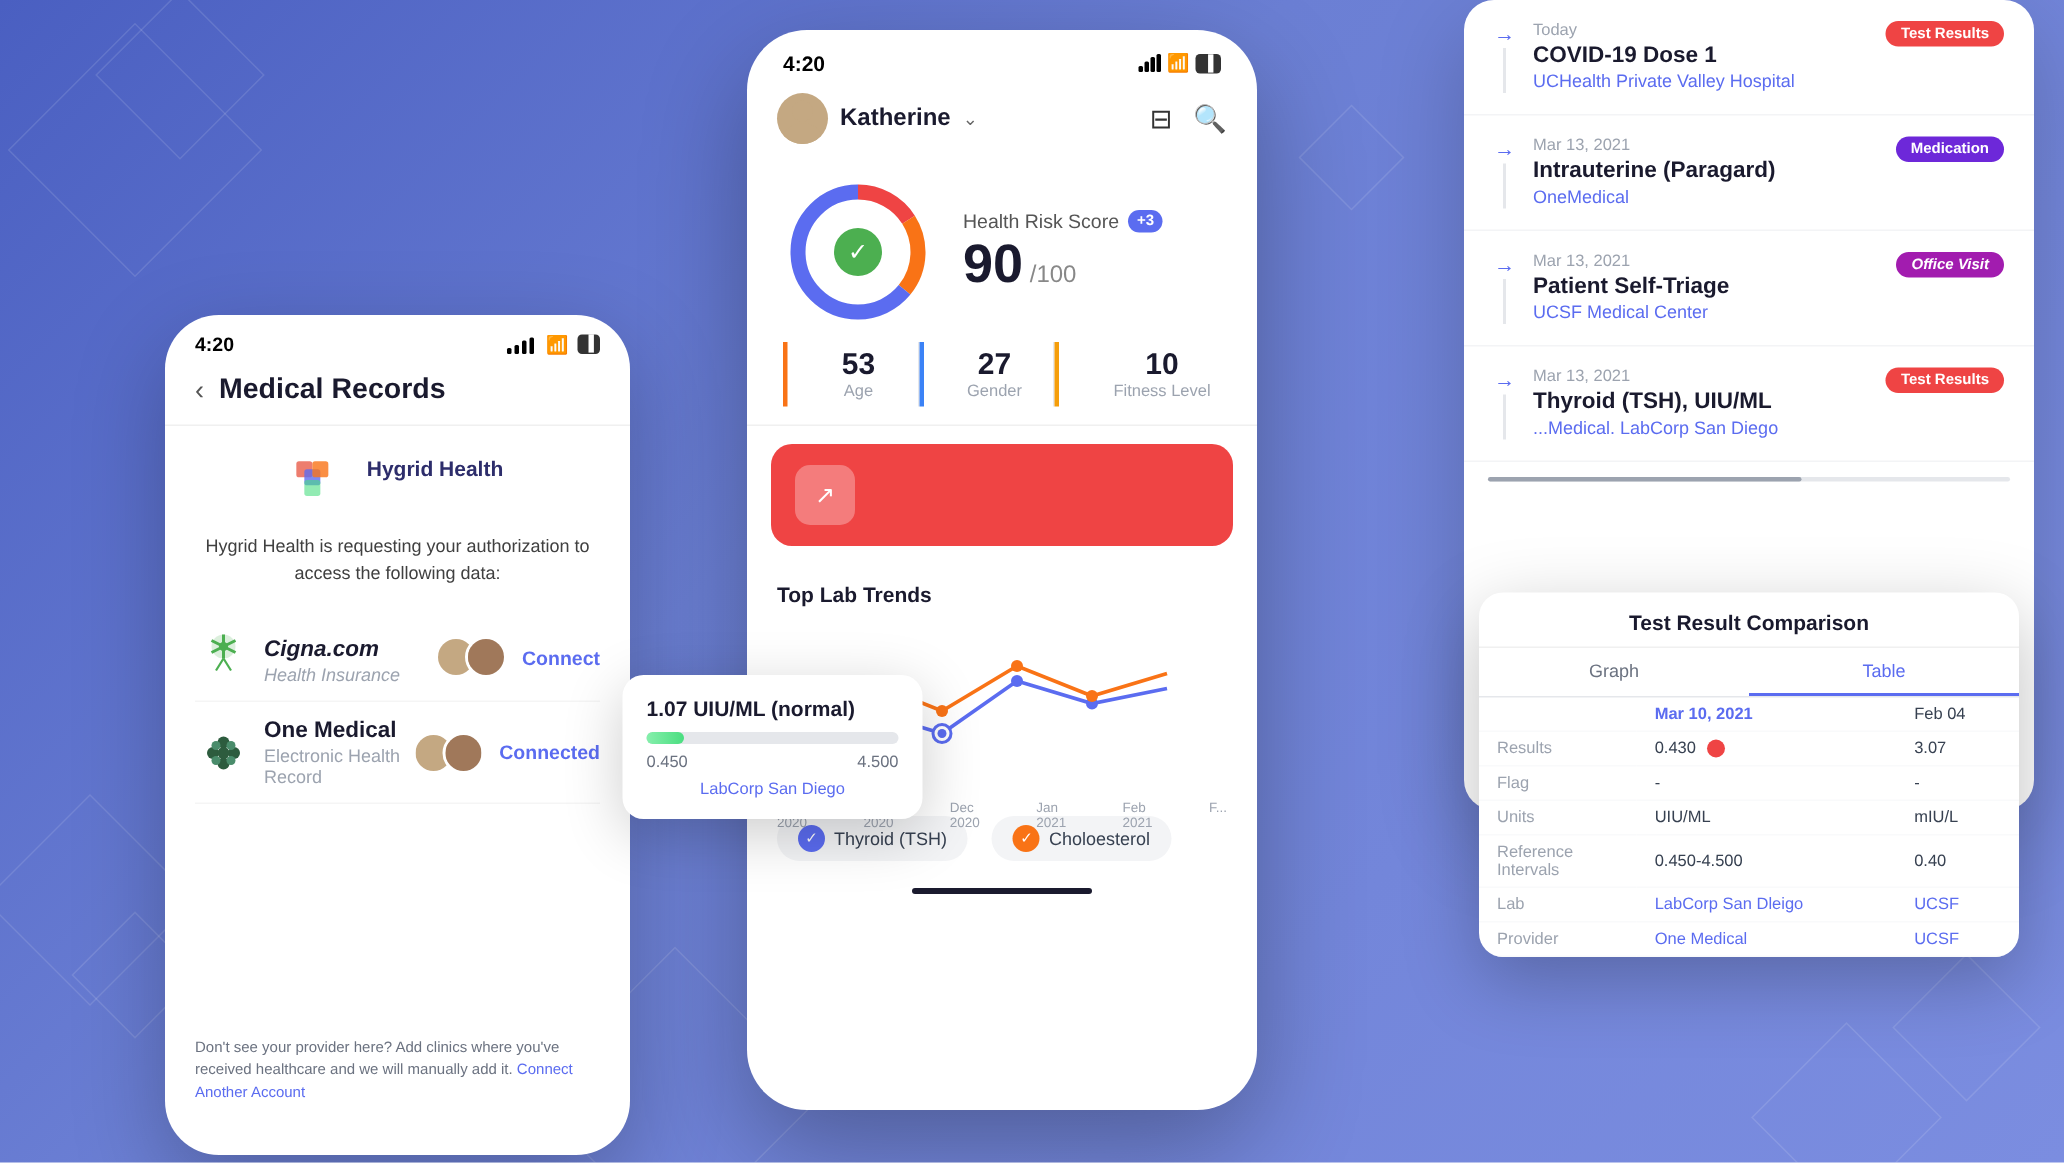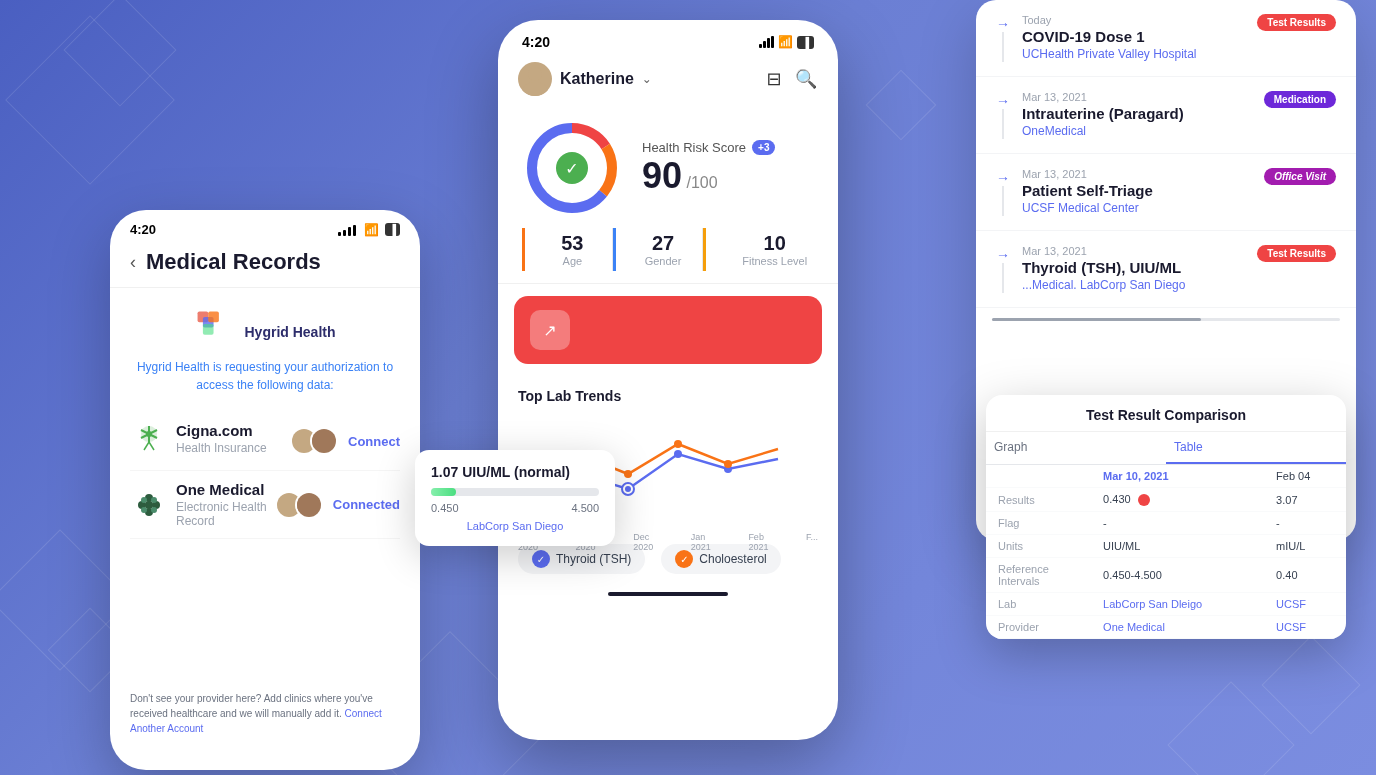--- a/index.html
+++ b/index.html
@@ -39,43 +39,43 @@
       align-items: center;
       padding: 8px 20px 12px;
       border-bottom: 1px solid #f0f0f0;
     }
     .back-arrow {
       font-size: 18px;
       color: #555;
       margin-right: 10px;
     }
     .phone1-title {
-      font-size: 22px;
+      font-size: 19px;
       font-weight: 700;
       color: #1a1a2e;
     }
     .phone1-content { padding: 20px; }
     .provider-logo {
       text-align: center;
       margin-bottom: 14px;
     }
     .hygrid-logo {
       display: inline-flex;
-      align-items: flex-end;
+      align-items: flex-start;
       gap: 18px;
     }
     .hygrid-icon {
       width: 32px;
       height: 32px;
     }
     .hygrid-text { font-size: 14px; font-weight: 700; color: #2d2d6b; }
     .auth-text {
       text-align: center;
       font-size: 12px;
-      color: #3b82f6;
+      color: #404040;
       line-height: 1.5;
       margin-bottom: 18px;
     }
 
     .provider-row {
       display: flex;
       align-items: center;
       justify-content: space-between;
       padding: 10px 0;
       border-bottom: 1px solid #f5f5f5;
@@ -435,20 +435,21 @@
       color: #1a1a2e;
       text-align: center;
       border-bottom: 1px solid #f0f0f0;
     }
     .table-tabs {
       display: flex;
       border-bottom: 1px solid #e5e7eb;
     }
     .table-tab {
       flex: 1;
+      text-align: center;
       padding: 8px;
       font-size: 12px;
       font-weight: 500;
       color: #6b7280;
     }
     .table-tab.active {
       color: #5b6cf0;
       border-bottom: 2px solid #5b6cf0;
     }
     .data-table { width: 100%; border-collapse: collapse; font-size: 11px; }
@@ -520,21 +521,21 @@
           <rect x="16" y="4" width="12" height="12" rx="2" fill="#f97316" opacity="0.8"></rect>
           <rect x="10" y="18" width="12" height="12" rx="2" fill="#4ade80" opacity="0.6"></rect>
         </svg>
         <span class="hygrid-text">Hygrid Health</span>
       </div>
     </div>
 
     <p class="auth-text">Hygrid Health is requesting your authorization to access the following data:</p>
 
     <div class="provider-row">
-      <div style="display:flex;align-items:flex-start;flex:1;">
+      <div style="display:flex;align-items:flex-end;flex:1;font-style:italic;">
         <svg width="38" height="38" viewBox="0 0 38 38" style="margin-right:8px;flex-shrink:0;">
           <circle cx="19" cy="12" r="8" fill="#4caf50" opacity="0.2"></circle>
           <line x1="19" y1="4" x2="19" y2="20" stroke="#4caf50" stroke-width="2"></line>
           <line x1="11" y1="8" x2="19" y2="12" stroke="#4caf50" stroke-width="2"></line>
           <line x1="27" y1="8" x2="19" y2="12" stroke="#4caf50" stroke-width="2"></line>
           <line x1="11" y1="16" x2="19" y2="12" stroke="#4caf50" stroke-width="2"></line>
           <line x1="27" y1="16" x2="19" y2="12" stroke="#4caf50" stroke-width="2"></line>
           <line x1="19" y1="20" x2="14" y2="28" stroke="#4caf50" stroke-width="1.5"></line>
           <line x1="19" y1="20" x2="24" y2="28" stroke="#4caf50" stroke-width="1.5"></line>
           <circle cx="19" cy="12" r="3" fill="#4caf50"></circle>

